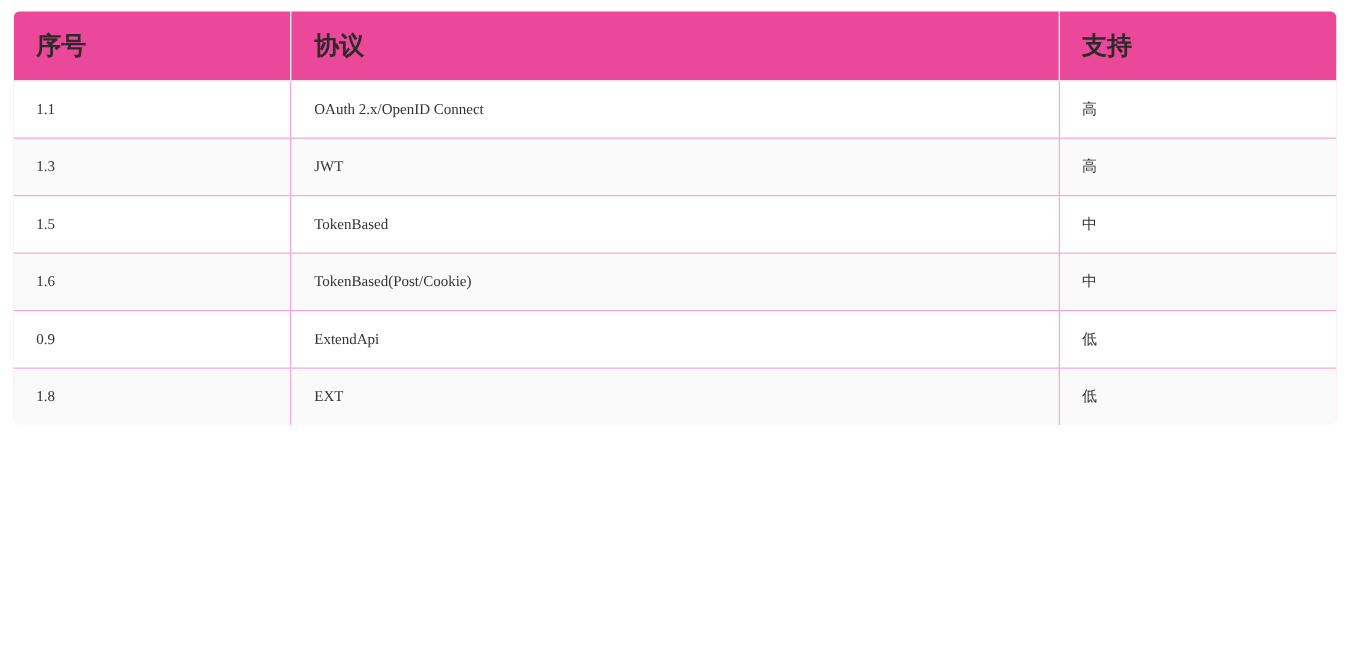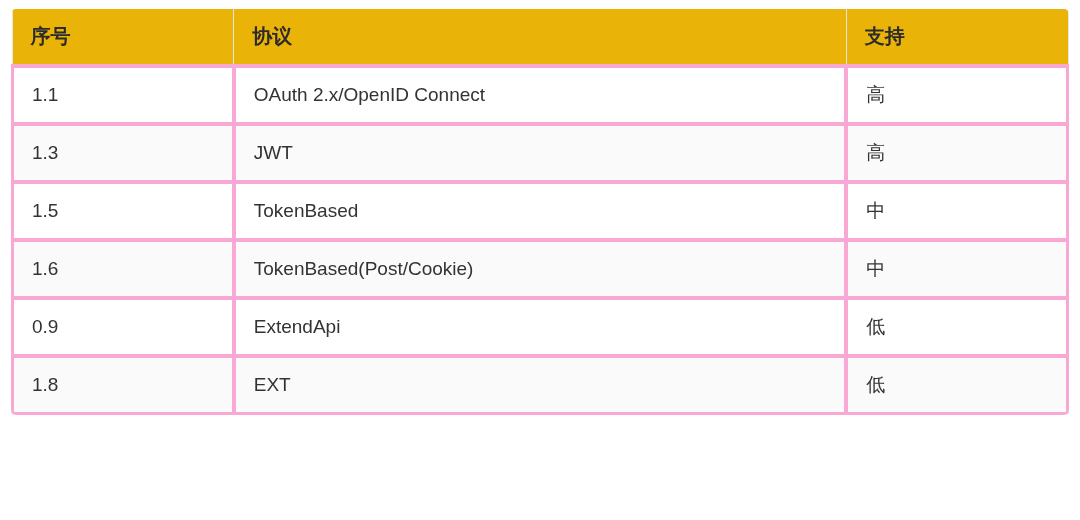--- a/index.html
+++ b/index.html
@@ -13,36 +13,37 @@
       padding: 8px 10px;
     }
     table {
       width: 100%;
       border-collapse: collapse;
       border: 1px solid #e5e5e5;
       border-radius: 6px;
       overflow: hidden;
     }
     thead tr {
-      background: #eab308;
+      background: #ec4899;
     }
     th {
       text-align: left;
       font-weight: 700;
       color: #2b2b2b;
       padding: 14px 18px;
       font-size: 20px;
       border: 1px solid #e5e5e5;
     }
     td {
       padding: 14px 18px;
-      font-size: 19px;
+      font-size: 12px;
       color: #333333;
-      border: 4px solid #f9a8d4;
+      border: 1px solid #f9a8d4;
       background: #ffffff;
+      font-family: Liberation Serif, serif;
     }
     tbody tr:nth-child(even) td {
       background: #fafafa;
     }
     .col-seq {
       width: 21%;
     }
     .col-protocol {
       width: 58%;
     }

